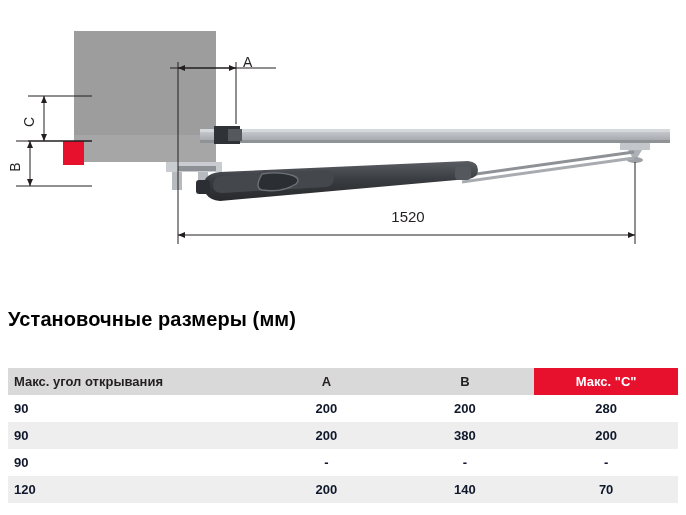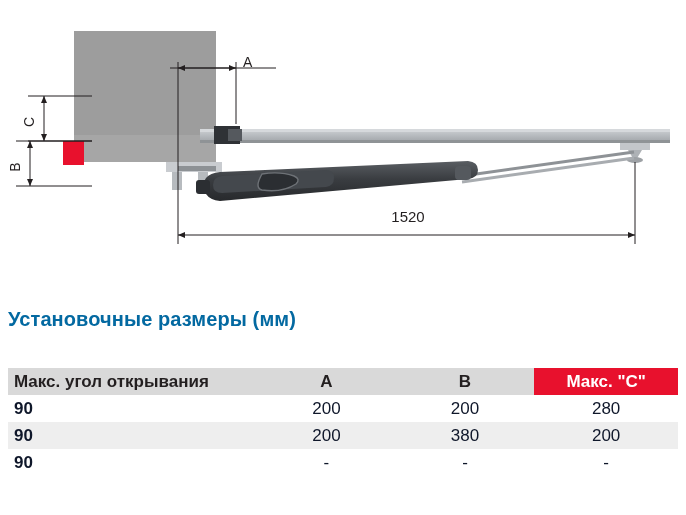--- a/index.html
+++ b/index.html
@@ -29,37 +29,37 @@
   }
 
   
   #section-title {
     position: absolute;
     left: 8px;
     top: 308px;
     font-size: 20px;
     font-weight: bold;
     letter-spacing: 0.1px;
-    color: #0369a1;
+    color: #000000;
   }
 
   
   #spec-table {
     position: absolute;
     left: 8px;
     top: 368px;
     width: 670px;
     border-collapse: collapse;
-    font-size: 17px;
+    font-size: 13px;
   }
   #spec-table th, #spec-table td {
     padding: 0;
     height: 27px;
     vertical-align: middle;
-    font-weight: normal;
+    font-weight: bold;
   }
   #spec-table thead th {
     background: #d9d9d9;
     font-weight: bold;
     color: #231f20;
   }
   #spec-table thead th.accent {
     background: #e8112d;
     color: #ffffff;
   }
@@ -198,14 +198,20 @@
       <td class="col-a">200</td>
       <td class="col-b">380</td>
       <td class="col-c">200</td>
     </tr>
     <tr class="odd">
       <td class="col-label">90</td>
       <td class="col-a">-</td>
       <td class="col-b">-</td>
       <td class="col-c">-</td>
     </tr>
+    <tr class="even">
+      <td class="col-label">120</td>
+      <td class="col-a">200</td>
+      <td class="col-b">140</td>
+      <td class="col-c">70</td>
+    </tr>
   </tbody>
 </table>
 
 </body></html>

